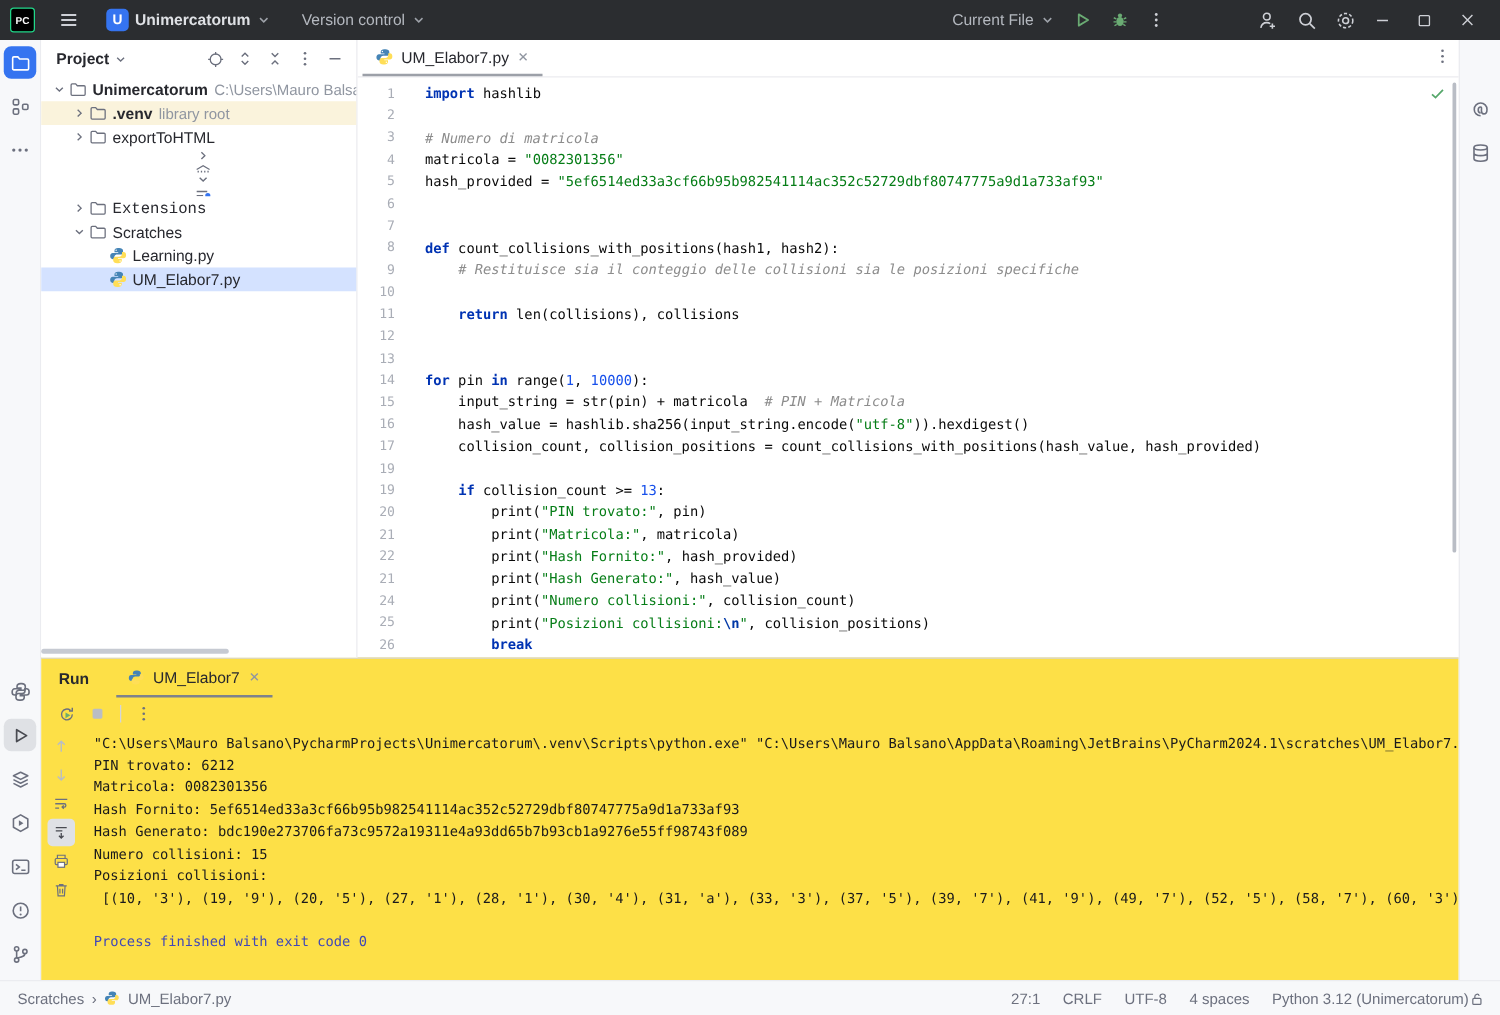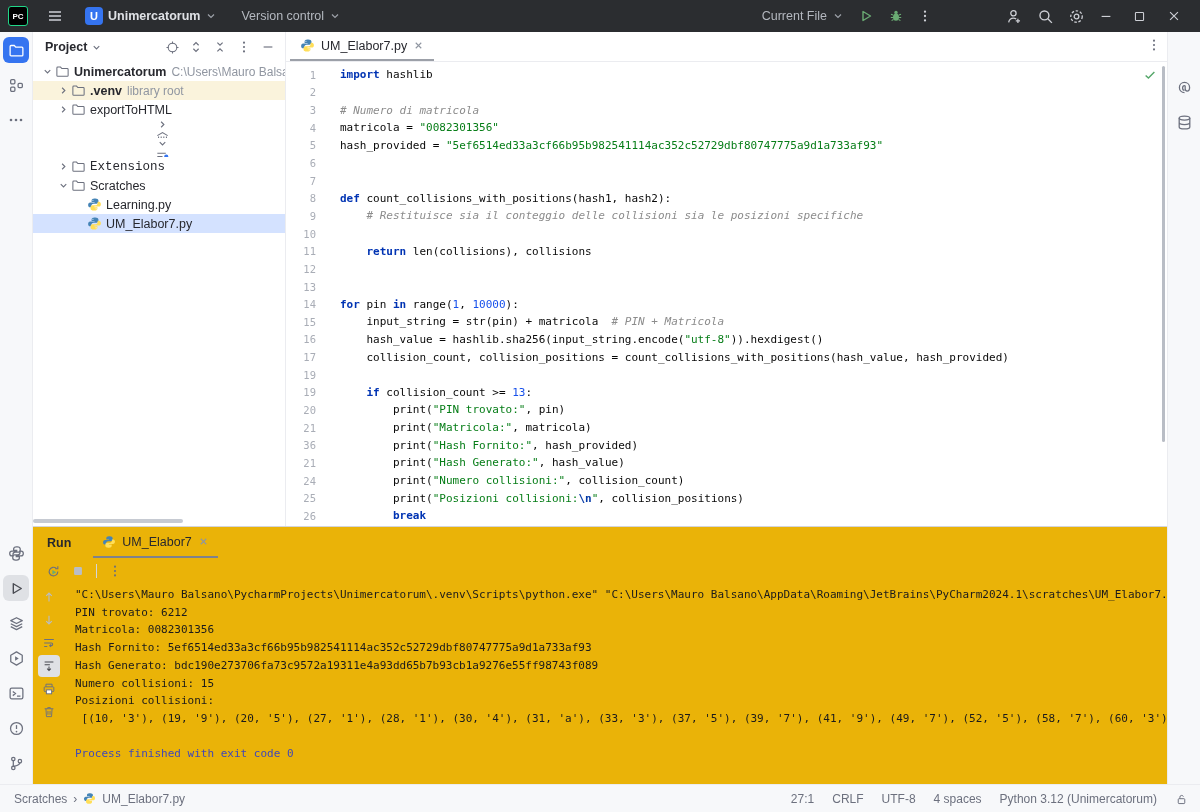--- a/index.html
+++ b/index.html
@@ -58,37 +58,37 @@
   .code-text { margin-left:24px; font-family:"DejaVu Sans Mono",monospace; font-size:11px; white-space:pre; color:#080808; }
   .tok-kw { color:#0033b3; font-weight:bold; }
   .tok-str { color:#067d17; }
   .tok-num { color:#1750eb; }
   .tok-com { color:#8c8c8c; font-style:italic; }
   .tok-esc { color:#0037a6; font-weight:bold; }
   .ed-check { position:absolute; top:6px; right:10px; }
   .ed-vscroll { position:absolute; top:4px; right:2px; width:3px; height:376px; background:#b9bdc5; border-radius:2px; }
 
   
-  .run-panel { flex:1; border-top:1px solid #d3d5db; display:flex; flex-direction:column; background:#eab308; min-height:0; }
+  .run-panel { flex:1; border-top:1px solid #d3d5db; display:flex; flex-direction:column; background:#fde047; min-height:0; }
   .rp-header { height:31px; display:flex; align-items:stretch; padding-left:14px; }
   .rp-title { font-weight:bold; font-size:12.5px; display:flex; align-items:center; margin-right:22px; }
   .rp-tab { display:flex; align-items:center; gap:6px; padding:0 9px; font-size:12.5px; border-bottom:2px solid #7e828c; }
   .rp-toolbar { height:26px; display:flex; align-items:center; padding-left:9px; gap:3px; }
   .rpbtn { width:22px; height:22px; border:none; background:none; border-radius:4px; display:flex; align-items:center; justify-content:center; }
   .rpbtn.on { background:#dfe1e5; }
   .vsep { width:1px; height:14px; background:#d3d5db; margin:0 4px; }
   .rp-content { flex:1; display:flex; min-height:0; }
   .rp-side { width:32px; display:flex; flex-direction:column; align-items:center; padding-top:2px; gap:1px; }
   #console { flex:1; padding:2px 0 0 10px; font-family:"DejaVu Sans Mono",monospace; font-size:11px; line-height:17.7px; color:#1a1a1c; white-space:pre; overflow:hidden; }
   .console-line.sys { color:#4048b8; }
 
   
   .statusbar { height:28px; border-top:1px solid #ebecf0; background:#f7f8fa; display:flex; align-items:center; justify-content:space-between; padding:0 12px 0 14px; font-size:12px; color:#6c707e; }
   .sb-left { display:flex; align-items:center; gap:6px; }
-  .sb-right { display:flex; align-items:flex-end; gap:18px; }
+  .sb-right { display:flex; align-items:flex-end; }
   .sb-item { white-space:nowrap; }
 </style>
 </head>
 <body>
 
 <header class="titlebar">
   <div class="tb-left">
     <span class="pc-logo">
         <span>PC</span>
       </span>
@@ -523,21 +523,21 @@
               </div>
               <div class="code-line">
                 <span class="gutter">20</span>
                 <span class="code-text"><span class="tok-pl">        print(</span><span class="tok-str">"PIN trovato:"</span><span class="tok-pl">, pin)</span></span>
               </div>
               <div class="code-line">
                 <span class="gutter">21</span>
                 <span class="code-text"><span class="tok-pl">        print(</span><span class="tok-str">"Matricola:"</span><span class="tok-pl">, matricola)</span></span>
               </div>
               <div class="code-line">
-                <span class="gutter">36</span>
+                <span class="gutter">22</span>
                 <span class="code-text"><span class="tok-pl">        print(</span><span class="tok-str">"Hash Fornito:"</span><span class="tok-pl">, hash_provided)</span></span>
               </div>
               <div class="code-line">
                 <span class="gutter">21</span>
                 <span class="code-text"><span class="tok-pl">        print(</span><span class="tok-str">"Hash Generato:"</span><span class="tok-pl">, hash_value)</span></span>
               </div>
               <div class="code-line">
                 <span class="gutter">24</span>
                 <span class="code-text"><span class="tok-pl">        print(</span><span class="tok-str">"Numero collisioni:"</span><span class="tok-pl">, collision_count)</span></span>
               </div>

